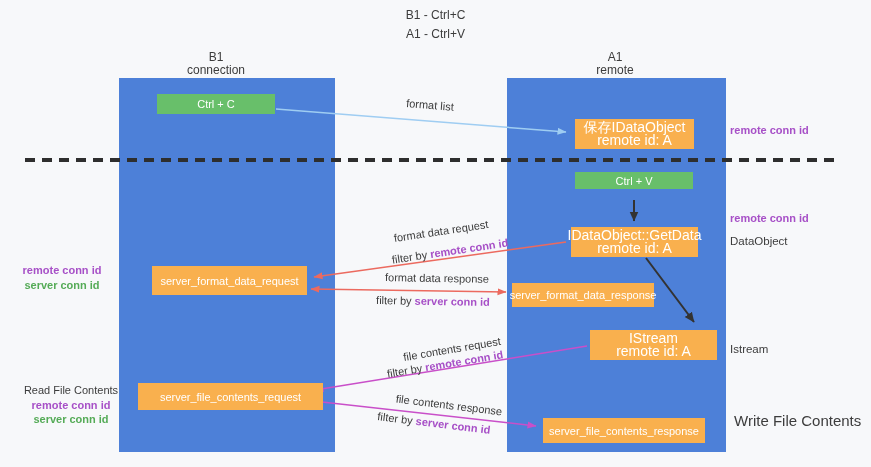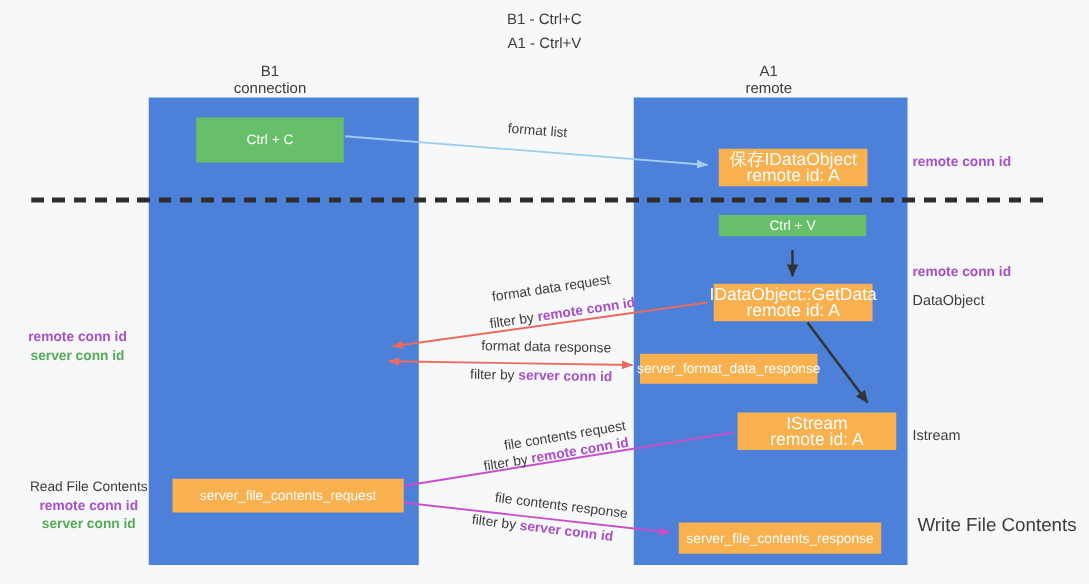--- a/index.html
+++ b/index.html
@@ -86,33 +86,36 @@
     </defs>
     <line class="ln-blue" x1="276" y1="109" x2="566" y2="132" marker-end="url(#mk-blue)"></line>
     <line class="ln-black" x1="634" y1="200" x2="634" y2="221" marker-end="url(#mk-black)"></line>
     <line class="ln-black" x1="646" y1="258" x2="694" y2="322" marker-end="url(#mk-black)"></line>
     <line class="ln-salmon" x1="566" y1="242" x2="314" y2="277" marker-end="url(#mk-salmon)"></line>
     <line class="ln-salmon" x1="311" y1="289" x2="506" y2="292" marker-start="url(#mk-salmon)" marker-end="url(#mk-salmon)"></line>
     <line class="ln-magenta" x1="587" y1="346" x2="315" y2="390" marker-end="url(#mk-magenta)"></line>
     <line class="ln-magenta" x1="313" y1="401" x2="536" y2="426" marker-start="url(#mk-magenta)" marker-end="url(#mk-magenta)"></line>
   </svg>
 
-  <div class="node green fs11" style="left:157px;top:94px;width:118px;height:36px;">
+  <div class="node green fs11" style="left:157px;top:94px;width:118px;height:20px;">
     <span>Ctrl + C</span>
   </div>
   <div class="node orange fs10" style="left:575px;top:119px;width:119px;height:30px;">
     <span class="l1">保存IDataObject</span>
     <span class="l2">remote id: A</span>
   </div>
   <div class="node green fs11" style="left:575px;top:172px;width:118px;height:17px;">
     <span>Ctrl + V</span>
   </div>
   <div class="node orange fs10" style="left:571px;top:227px;width:127px;height:30px;">
     <span class="l1">IDataObject::GetData</span>
     <span class="l2">remote id: A</span>
+  </div>
+  <div class="node orange fs11" style="left:152px;top:266px;width:155px;height:29px;">
+    <span>server_format_data_request</span>
   </div>
   <div class="node orange fs11" style="left:512px;top:283px;width:142px;height:24px;">
     <span>server_format_data_response</span>
   </div>
   <div class="node orange fs10" style="left:590px;top:330px;width:127px;height:30px;">
     <span class="l1">IStream</span>
     <span class="l2">remote id: A</span>
   </div>
   <div class="node orange fs11" style="left:138px;top:383px;width:185px;height:27px;">
     <span>server_file_contents_request</span>

